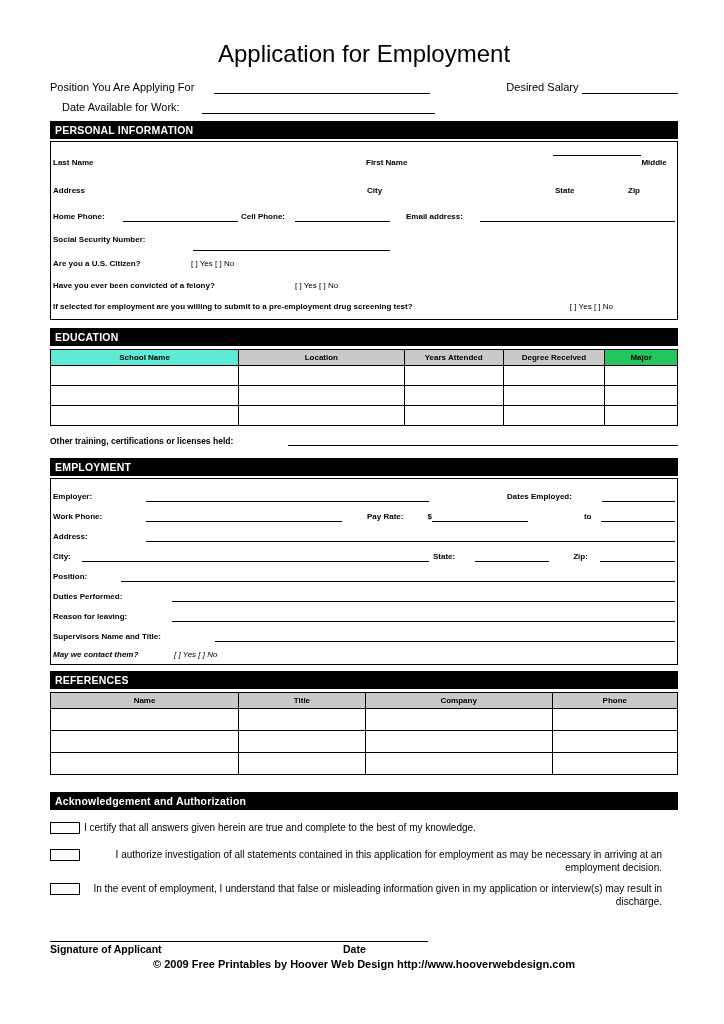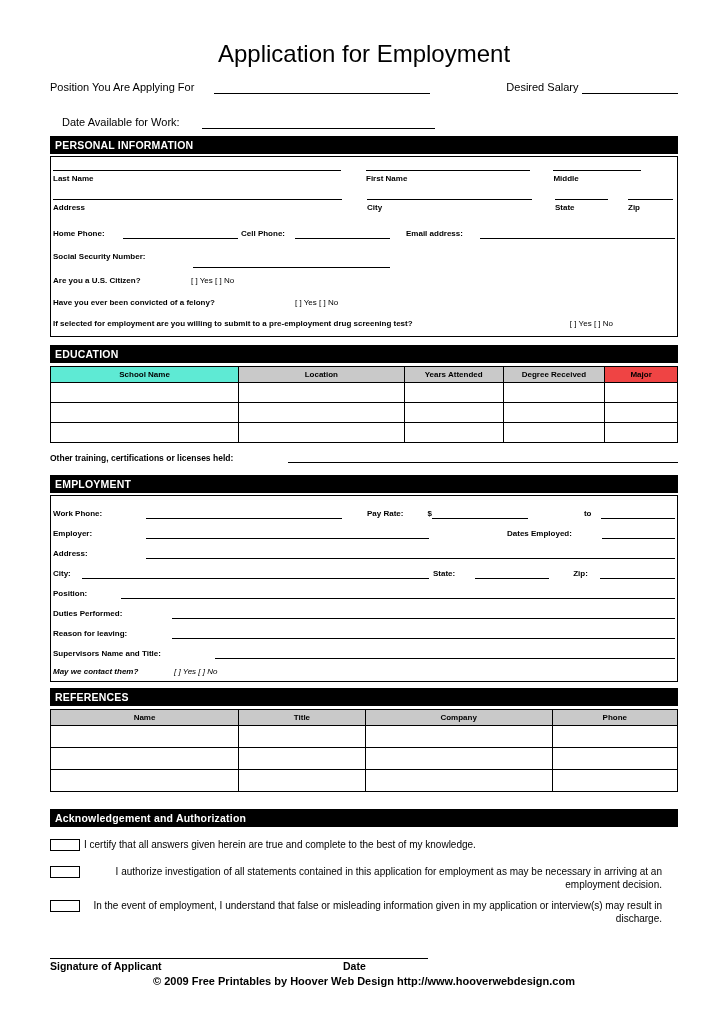--- a/index.html
+++ b/index.html
@@ -20,21 +20,21 @@
   .bar {
     background: #000; color: #fff; font-size: 10.5px; font-weight: bold;
     padding: 3px 5px 3px 5px; line-height: 12px; letter-spacing: 0.2px;
   }
 
   .boxed { border: 1.5px solid #000; padding: 0 2px 7px 2px; margin-top: 2px; }
 
   .flbl { font-size: 8px; font-weight: bold; line-height: 10px; white-space: nowrap; }
   .yn { font-size: 8px; font-weight: normal; line-height: 10px; white-space: nowrap; }
 
-  .fcol { display: flex; flex-direction: column; }
+  .fcol { display: flex; }
   .fcol .wl { height: 0; }
   .fcol .flbl { margin-top: 3px; }
 
   .prow { display: flex; }
   .frow { display: flex; align-items: flex-end; }
 
   table { width: 100%; border-collapse: collapse; table-layout: fixed; margin-top: 3px; }
   th, td { border: 1.5px solid #000; }
   th { font-size: 8px; font-weight: bold; height: 16px; text-align: center; }
   .edu td { height: 20px; }
@@ -60,21 +60,21 @@
   <div class="content">
 
     <h1 class="title">Application for Employment</h1>
 
     <div class="toprow">
       <span class="tlbl">Position You Are Applying For</span>
       <span class="wl" style="width:216px; margin-left:20px;"></span>
       <span class="tlbl" style="margin-left:76px;">Desired Salary</span>
       <span class="wl" style="flex:1; margin-left:4px;"></span>
     </div>
-    <div class="toprow" style="margin-top:20px;padding-left:12px;">
+    <div class="toprow" style="margin-top:5px;padding-left:12px;">
       <span class="tlbl">Date Available for Work:</span>
       <span class="wl" style="width:233px; margin-left:22px;"></span>
     </div>
 
     <div class="bar" style="margin-top:7px;">PERSONAL INFORMATION</div>
     <div class="boxed">
 
       <div class="prow" style="margin-top:13px;">
         <div class="fcol" style="width:289px;">
           <span class="wl"></span>
@@ -147,21 +147,21 @@
           <col style="width:15.8%">
           <col style="width:16.2%">
           <col style="width:11.6%">
         </colgroup>
       <tbody>
           <tr>
         <th style="background:#5eead4;">School Name</th>
         <th style="background:#c9c9c9;">Location</th>
         <th style="background:#c9c9c9;">Years Attended</th>
         <th style="background:#c9c9c9;">Degree Received</th>
-        <th style="background:#ef4444;">Major</th>
+        <th style="background:#22c55e;">Major</th>
       </tr>
       <tr>
             <td></td>
             <td></td>
             <td></td>
             <td></td>
             <td></td>
           </tr>
       <tr>
             <td></td>
@@ -180,36 +180,36 @@
     </tbody>
       </table>
 
     <div class="frow" style="margin-top:7px; height:13px;">
       <span class="flbl" style="font-size:8.5px;">Other training, certifications or licenses held:</span>
       <span class="wl" style="flex:1; margin-left:55px; height:11px;"></span>
     </div>
 
     <div class="bar" style="margin-top:12px;">EMPLOYMENT</div>
     <div class="boxed" style="padding:3px 2px 4px 2px;">
+
+      <div class="e-row">
+        <span class="flbl" style="width:93px;">Employer:</span>
+        <span class="wl" style="width:283px; height:11px;"></span>
+        <span class="flbl" style="margin-left:78px;">Dates Employed:</span>
+        <span class="wl" style="flex:1; margin-left:30px; height:11px;"></span>
+      </div>
 
       <div class="e-row">
         <span class="flbl" style="width:93px;">Work Phone:</span>
         <span class="wl" style="width:196px; height:11px;"></span>
         <span class="flbl" style="margin-left:25px;">Pay Rate:</span>
         <span class="flbl" style="margin-left:24px;">$</span>
         <span class="wl" style="width:96px; height:11px;"></span>
         <span class="flbl" style="margin-left:56px;">to</span>
         <span class="wl" style="flex:1; margin-left:10px; height:11px;"></span>
-      </div>
-
-      <div class="e-row">
-        <span class="flbl" style="width:93px;">Employer:</span>
-        <span class="wl" style="width:283px; height:11px;"></span>
-        <span class="flbl" style="margin-left:78px;">Dates Employed:</span>
-        <span class="wl" style="flex:1; margin-left:30px; height:11px;"></span>
       </div>
 
       <div class="e-row">
         <span class="flbl" style="width:93px;">Address:</span>
         <span class="wl" style="flex:1; height:11px;"></span>
       </div>
 
       <div class="e-row">
         <span class="flbl" style="width:29px;">City:</span>
         <span class="wl" style="width:347px; height:11px;"></span>

